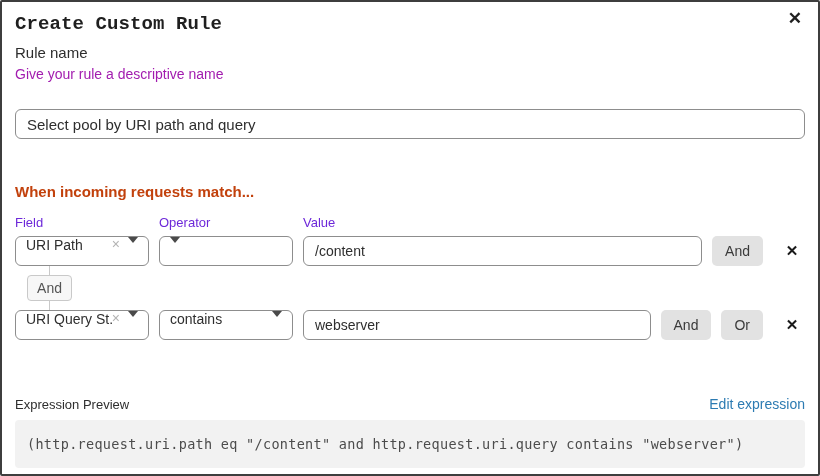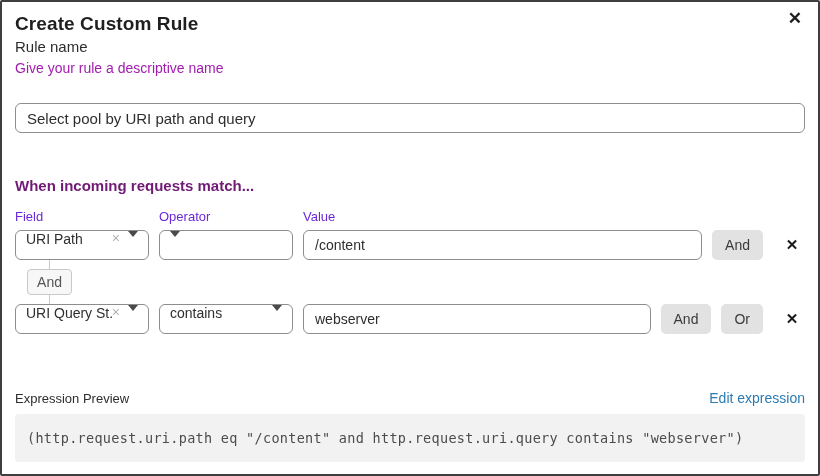--- a/index.html
+++ b/index.html
@@ -11,43 +11,43 @@
     width:820px; height:476px;
     background:#ffffff;
     border:2px solid #3e3e3e;
     border-radius:2px;
     padding:10px 13px 0 13px;
     overflow:hidden;
   }
 
   .title {
     font-size:19px; font-weight:bold; color:#1f1f1f;
-    line-height:24px; letter-spacing:0.1px;
+    line-height:24px; letter-spacing:0.1px;font-family:Liberation Mono, monospace;
   }
 
   .close-btn {
     position:absolute; top:5px; right:12px;
     background:none; border:none; cursor:pointer;
     font-size:17px; font-weight:bold; color:#1f1f1f;
     line-height:20px; padding:2px 4px;
   }
 
-  .rule-label { margin-top:2px; font-size:15px; color:#2d2d2d; line-height:18px; }
+  .rule-label { margin-top:8px; font-size:15px; color:#2d2d2d; line-height:18px; }
   .rule-hint  { margin-top:4px;  font-size:14px; color:#a21caf; line-height:17px; }
 
   .text-input {
     display:block; width:100%; height:30px;
     border:1px solid #8d8d8d; border-radius:6px;
     padding:0 11px; font-size:15px; color:#2e2e2e;
     font-family:"Liberation Sans", sans-serif;
     background:#fff; outline:none;
   }
   .rule-input { margin-top:26px; }
 
-  .match-heading { margin-top:44px; font-size:15px; font-weight:bold; color:#701a75; line-height:18px; }
+  .match-heading { margin-top:44px; font-size:15px; font-weight:bold; color:#c2410c; line-height:18px; }
 
   .col-labels { display:flex; gap:10px; margin-top:14px; font-size:13px; color:#6d28d9; line-height:16px; }
   .col-labels .w-select { width:134px; }
   .col-labels .w-value  { flex:1; }
 
   .cond-row { display:flex; gap:10px; margin-top:5px; align-items:center; }
 
   .select-box {
     display:flex; align-items:flex-start;
     width:134px; height:30px; flex:0 0 134px;

